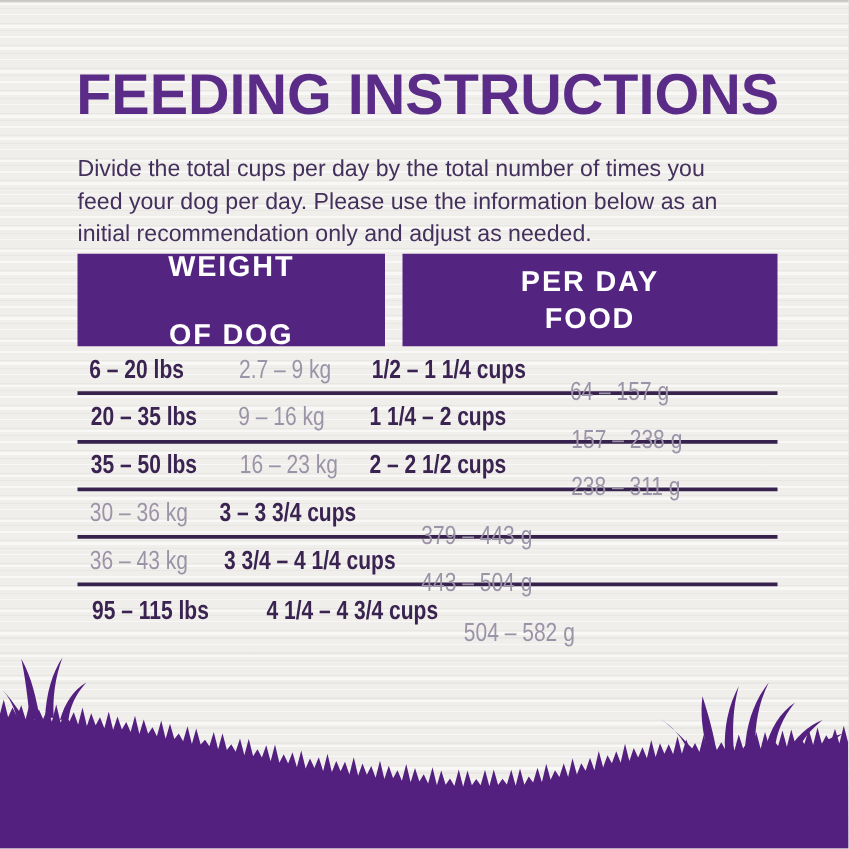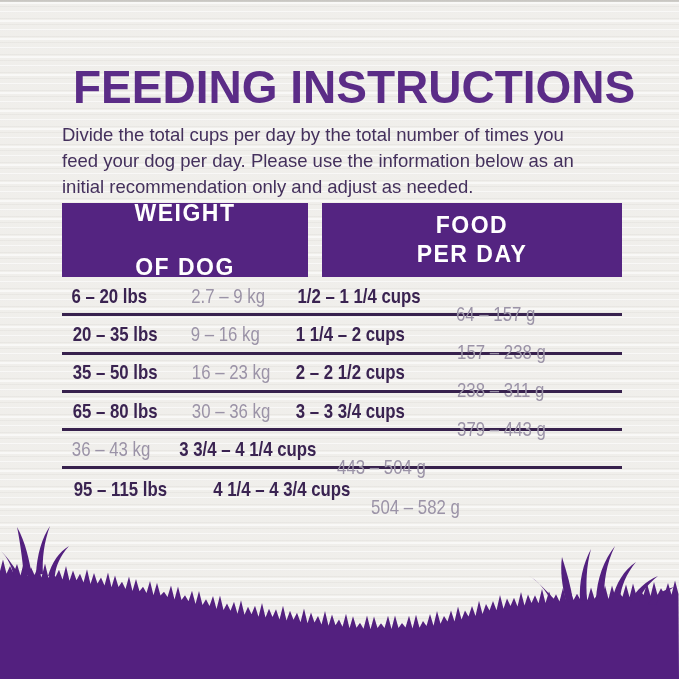--- a/index.html
+++ b/index.html
@@ -11,21 +11,21 @@
     background:
       repeating-linear-gradient(0deg, rgba(214,211,206,0.28) 0 1px, rgba(255,255,255,0) 1px 6px),
       repeating-linear-gradient(0deg, rgba(255,255,255,0.5) 0 2px, rgba(236,234,230,0.35) 2px 9px),
       var(--background,#f2f1ee);
   }
   .canvas::before{
     content:"";position:absolute;left:0;top:0;width:100%;height:2px;
     background:rgba(128,125,120,0.30);
   }
   .title{
-    position:absolute;left:57px;top:44px;margin:16px;
+    position:absolute;left:57px;top:44px;margin:4px;
     font-size:46px;font-weight:bold;letter-spacing:0px;
     color:var(--title-purple,#5b2c87);
     white-space:nowrap;
   }
   .intro{
     position:absolute;left:62px;top:122px;margin:0;
     font-size:18.5px;line-height:26px;
     color:var(--intro-text,#44305c);
   }
   .thead{position:absolute;top:203px;left:0;width:679px;height:74px;}
@@ -66,22 +66,22 @@
     <span>feed your dog per day. Please use the information below as an</span><br>
     <span>initial recommendation only and adjust as needed.</span>
   </p>
 
   <div class="thead">
     <div class="hblock left">
       <span>WEIGHT</span>
       <span>OF DOG</span>
     </div>
     <div class="hblock right">
+      <span>PER DAY</span>
       <span>FOOD</span>
-      <span>PER DAY</span>
     </div>
   </div>
 
   <div class="rows">
     <div class="row">
       <span class="c lbs"><span>6 – 20 lbs</span></span>
       <span class="c kg"><span>2.7 – 9 kg</span></span>
       <span class="c cups"><span>1/2 – 1 1/4 cups</span></span>
       <span class="c g"><span>64 – 157 g</span></span>
     </div>
@@ -91,21 +91,20 @@
       <span class="c cups"><span>1 1/4 – 2 cups</span></span>
       <span class="c g"><span>157 – 238 g</span></span>
     </div>
     <div class="row">
       <span class="c lbs"><span>35 – 50 lbs</span></span>
       <span class="c kg"><span>16 – 23 kg</span></span>
       <span class="c cups"><span>2 – 2 1/2 cups</span></span>
       <span class="c g"><span>238 – 311 g</span></span>
     </div>
     <div class="row">
-      <span class="c lbs"><span>65 – 80 lbs</span></span>
       <span class="c kg"><span>30 – 36 kg</span></span>
       <span class="c cups"><span>3 – 3 3/4 cups</span></span>
       <span class="c g"><span>379 – 443 g</span></span>
     </div>
     <div class="row">
       <span class="c kg"><span>36 – 43 kg</span></span>
       <span class="c cups"><span>3 3/4 – 4 1/4 cups</span></span>
       <span class="c g"><span>443 – 504 g</span></span>
     </div>
     <div class="row">

